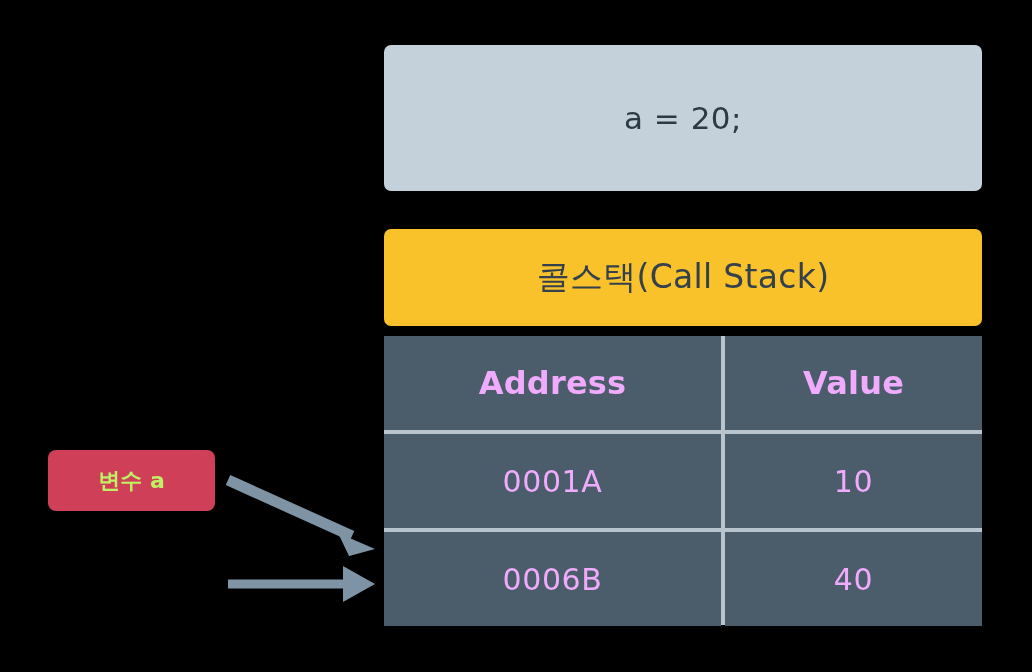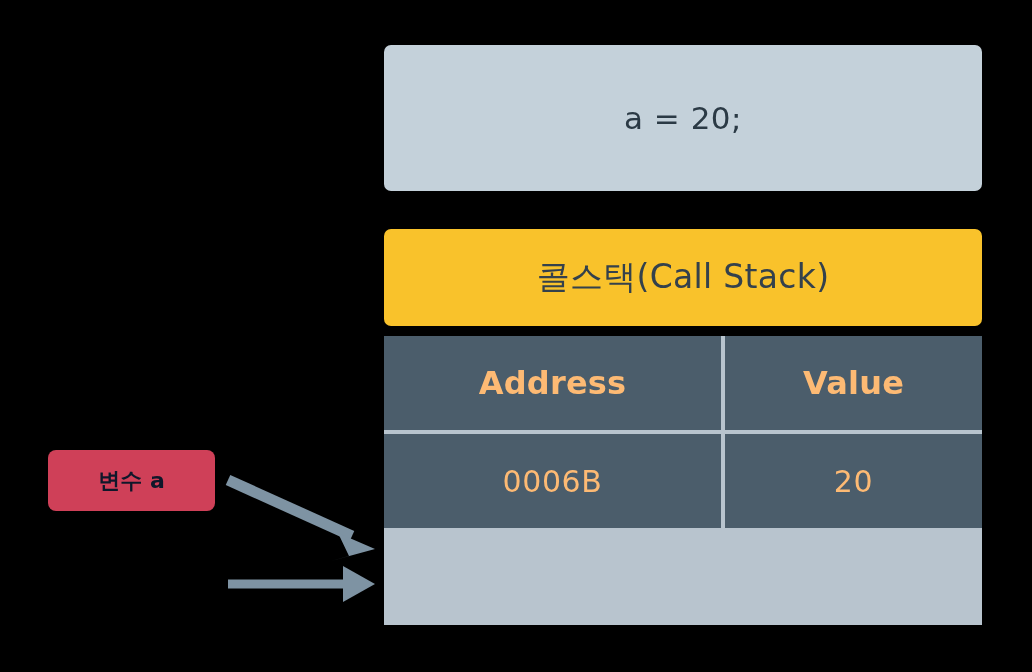--- a/index.html
+++ b/index.html
@@ -78,21 +78,21 @@
   }
   .mem-row.header { flex: 0 0 94px; }
   .mem-row.data   { flex: 0 0 94px; }
   .mem-row + .mem-row { margin-top: 4px; }
 
   .cell {
     background: #4b5d6b;
     display: flex;
     align-items: center;
     justify-content: center;
-    color: #fdba74;
+    color: #f0abfc;
   }
   .cell.addr  { flex: 0 0 337px; }
   .cell.val   { flex: 1 1 auto; margin-left: 4px; text-align: right; }
 
   .cell.header-cell {
     font-size: 32px;
     font-weight: 700;
     letter-spacing: 0.2px;
   }
   .cell.data-cell {
@@ -105,21 +105,21 @@
   .var-badge {
     position: absolute;
     left: 48px;
     width: 167px;
     height: 61px;
     background: #cf4058;
     border-radius: 8px;
     display: flex;
     align-items: center;
     justify-content: center;
-    color: #0f172a;
+    color: #bef264;
     font-size: 22px;
     font-weight: 700;
   }
   .var-badge.a { top: 450px; }
   .var-badge.b { top: 553px; }
 
   
   .arrow-layer {
     position: absolute;
     left: 0;
@@ -142,24 +142,28 @@
     <span class="callstack-text">콜스택(Call Stack)</span>
   </div>
 
   <div class="mem-table">
 
     <div class="mem-row header">
       <div class="cell addr header-cell">Address</div>
       <div class="cell val header-cell">Value</div>
     </div>
 
+    <div class="mem-row data">
+      <div class="cell addr data-cell">0001A</div>
+      <div class="cell val data-cell">10</div>
+    </div>
 
     <div class="mem-row data">
       <div class="cell addr data-cell">0006B</div>
-      <div class="cell val data-cell">20</div>
+      <div class="cell val data-cell">40</div>
     </div>
 
   </div>
 
   <div class="var-badge a">
     <span>변수 a</span>
   </div>
 
 
   <svg class="arrow-layer" viewBox="0 0 1032 672">

